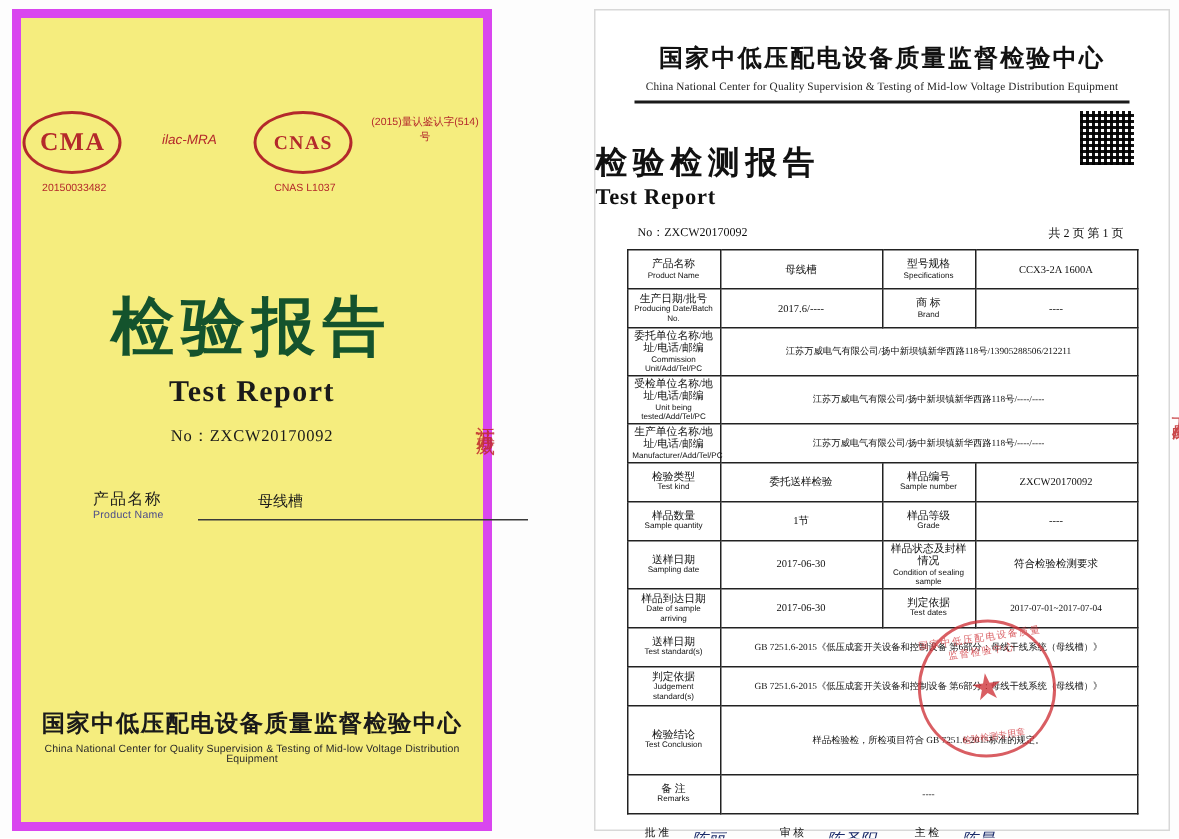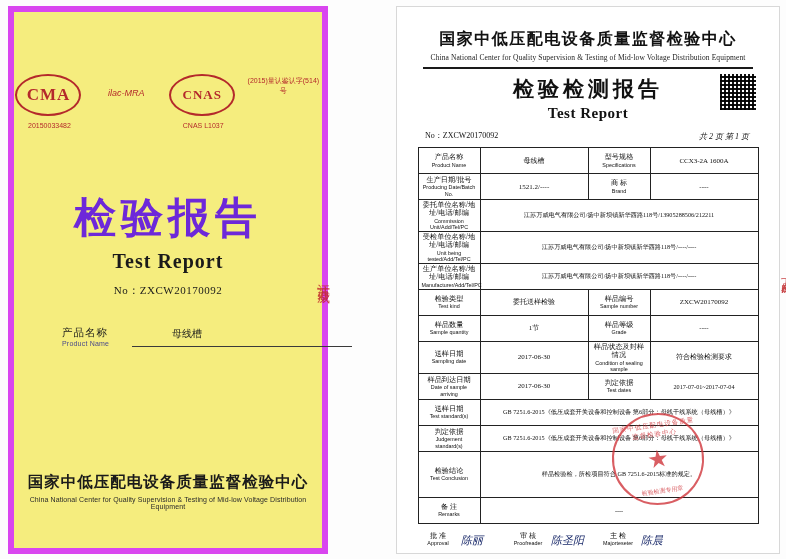--- a/index.html
+++ b/index.html
@@ -74,21 +74,21 @@
 
   .cover-title {
     position: absolute;
     top: 178px; left: 0; width: 100%;
     text-align: center;
   }
   .cover-title .cn {
     font-family: Liberation Sans, sans-serif;
     font-size: 42px;
     font-weight: bold;
-    color: #6d28d9;
+    color: #14532d;
     letter-spacing: 5px;
   }
   .cover-title .en {
     font-family: "Liberation Serif", serif;
     font-size: 20px;
     font-weight: bold;
     color: #1a1a1a;
     margin-top: 4px;
     letter-spacing: 1px;
   }
@@ -187,22 +187,22 @@
     color: #222;
     margin-top: 3px;
     letter-spacing: 0.1px;
   }
   .rep-head .hr {
     width: 330px; height: 2px;
     background: #1a1a1a;
     margin: 5px auto 0 auto;
   }
   .rep-title {
-    text-align: center;
-    margin-top: 6px;
+    text-align: left;
+    margin-top: 25px;
   }
   .rep-title .cn {
     font-family: "Liberation Serif", serif;
     font-size: 21px;
     font-weight: bold;
     letter-spacing: 4px;
     color: #111;
   }
   .rep-title .en {
     font-family: "Liberation Serif", serif;
@@ -228,21 +228,20 @@
     font-size: 8px;
     color: #111;
   }
   .rep-pages {
     position: absolute;
     right: 30px;
     margin-top: -10px;
     font-family: "Liberation Serif", serif;
     font-size: 8px;
     color: #111;
-    font-style: italic;
   }
 
   table.grid {
     margin: 6px auto 0 auto;
     width: 340px;
     border-collapse: collapse;
     table-layout: fixed;
   }
   table.grid td {
     border: 0.8px solid #222;
@@ -435,21 +434,21 @@
             <span class="en">Specifications</span>
           </td>
           <td class="val">CCX3-2A  1600A</td>
         </tr>
 
         <tr>
           <td class="lbl">
             <span class="cn">生产日期/批号</span>
             <span class="en">Producing Date/Batch No.</span>
           </td>
-          <td class="val">1521.2/----</td>
+          <td class="val">2017.6/----</td>
           <td class="lbl">
             <span class="cn">商  标</span>
             <span class="en">Brand</span>
           </td>
           <td class="val">----</td>
         </tr>
 
         <tr>
           <td class="lbl">
             <span class="cn">委托单位名称/地址/电话/邮编</span>

